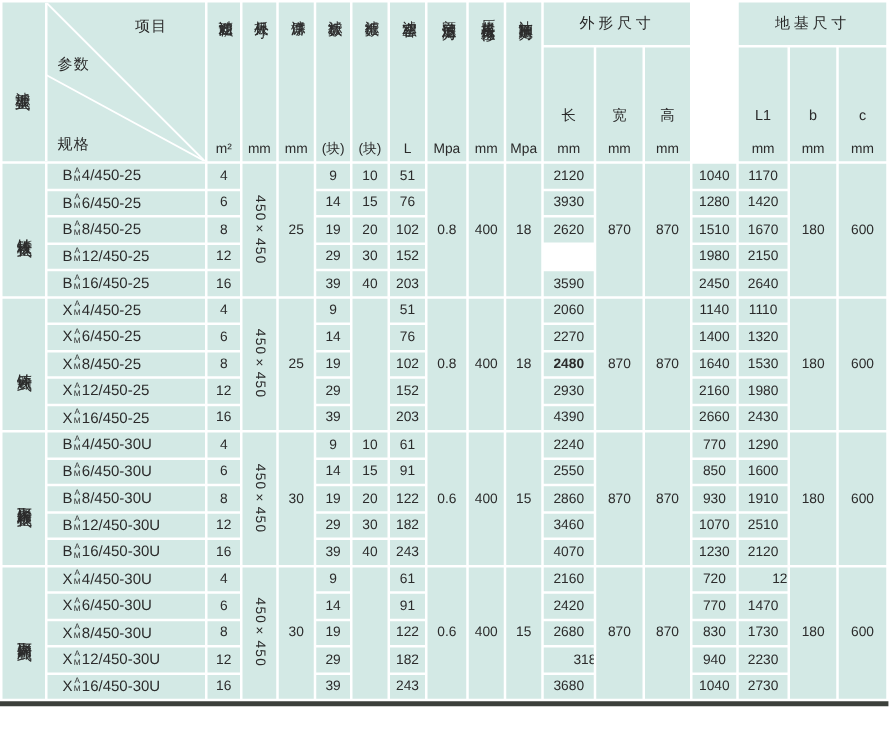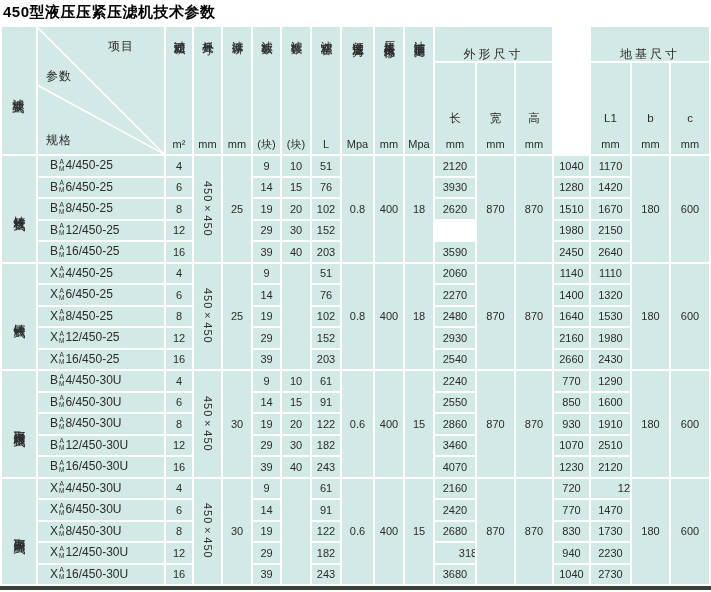--- a/index.html
+++ b/index.html
@@ -11,41 +11,40 @@
         grid-template-columns:34px 126px 26px 27px 28px 27px 28px 28px 31px 28px 28px 40px 37px 36px 35px 39px 37px 38px;
         grid-template-rows:34px 66px 23px repeat(20,19.5px);
         gap:2px;background:#fff;padding:2px;}
   .cell{background:#d3e9e5;display:flex;align-items:center;justify-content:center;
         font-size:11px;overflow:hidden;line-height:1.1;}
   .v{writing-mode:vertical-rl;text-orientation:upright;letter-spacing:1px;}
   .vr{writing-mode:vertical-rl;letter-spacing:1px;font-size:11px;}
   .hcol{flex-direction:column;justify-content:space-between;padding:5px 0 4px;box-sizing:border-box;}
   .hv{font-size:11.5px;line-height:1.15;}
   .unit{font-size:11px;letter-spacing:0;}
-  .hgroup{font-size:12px;letter-spacing:3px;align-items:flex-end;}
+  .hgroup{font-size:12px;letter-spacing:3px;}
   .hsub{flex-direction:column;justify-content:flex-end;gap:13px;padding-bottom:4px;box-sizing:border-box;font-size:11.5px;}
   .model{justify-content:flex-start;padding-left:12px;box-sizing:border-box;font-size:12px;}
   .stk{display:inline-flex;flex-direction:column;align-items:center;font-size:6.5px;
        line-height:1.05;margin:0 1px;}
   .num{font-size:11px;}
   .tcell{font-size:12px;}
   .corner{position:relative;}
   .corner svg{position:absolute;left:0;top:0;width:100%;height:100%;}
   .corner .clabel{position:absolute;font-size:12px;letter-spacing:1px;}
   .c-type{left:9px;top:50%;transform:translateY(-50%);}
   .c-item{left:106px;top:13px;}
   .c-param{left:44px;top:43px;}
   .c-spec{left:44px;bottom:7px;}
   .bottom-bar{width:711px;height:4px;background:#3c403b;}
 </style>
 </head>
 <body>
 
 <div class="sheet">
-  <div class="title">450型液压压紧压滤机技术参数</div>
 
   <div class="grid">
     <div class="cell hcol" style="grid-area: 1 / 3 / span 3;">
         <span class="v hv">过滤面积</span>
         <span class="unit">m²</span>
       </div>
 
   <div class="cell corner" style="grid-column:1 / span 2; grid-row:1 / span 3;">
       <svg viewBox="0 0 162 127" preserveAspectRatio="none">
         <line x1="35" y1="0" x2="35" y2="127" stroke="#ffffff" stroke-width="2"></line>
@@ -247,21 +246,21 @@
         <span>X</span>
         <span class="stk">
           <span>A</span>
           <span>M</span>
         </span>
         <span>8/450-25</span>
       </div>
       <div class="cell num" style="grid-area: 11 / 3;">8</div>
       <div class="cell num" style="grid-area: 11 / 6;">19</div>
       <div class="cell num" style="grid-area: 11 / 8;">102</div>
-      <div class="cell num" style="grid-area: 11 / 12;">2480</div>
+      <div class="cell num" style="grid-area: 11 / 12; font-weight: bold;">2480</div>
       <div class="cell num" style="grid-area: 11 / 15;">1640</div>
       <div class="cell num" style="grid-area: 11 / 16;">1530</div>
       <div class="cell model" style="grid-area: 12 / 2;">
         <span>X</span>
         <span class="stk">
           <span>A</span>
           <span>M</span>
         </span>
         <span>12/450-25</span>
       </div>
@@ -275,21 +274,21 @@
         <span>X</span>
         <span class="stk">
           <span>A</span>
           <span>M</span>
         </span>
         <span>16/450-25</span>
       </div>
       <div class="cell num" style="grid-area: 13 / 3;">16</div>
       <div class="cell num" style="grid-area: 13 / 6;">39</div>
       <div class="cell num" style="grid-area: 13 / 8;">203</div>
-      <div class="cell num" style="grid-area: 13 / 12;">2540</div>
+      <div class="cell num" style="grid-area: 13 / 12;">4390</div>
       <div class="cell num" style="grid-area: 13 / 15;">2660</div>
       <div class="cell num" style="grid-area: 13 / 16;">2430</div>
       <div class="cell v tcell" style="grid-area: 14 / 1 / span 5;">聚丙烯板框式</div>
       <div class="cell vr" style="grid-area: 14 / 4 / span 5;">450×450</div>
       <div class="cell num" style="grid-area: 14 / 5 / span 5;">30</div>
       <div class="cell num" style="grid-area: 14 / 9 / span 5;">0.6</div>
       <div class="cell num" style="grid-area: 14 / 10 / span 5;">400</div>
       <div class="cell num" style="grid-area: 14 / 11 / span 5;">15</div>
       <div class="cell num" style="grid-area: 14 / 13 / span 5;">870</div>
       <div class="cell num" style="grid-area: 14 / 14 / span 5;">870</div>

